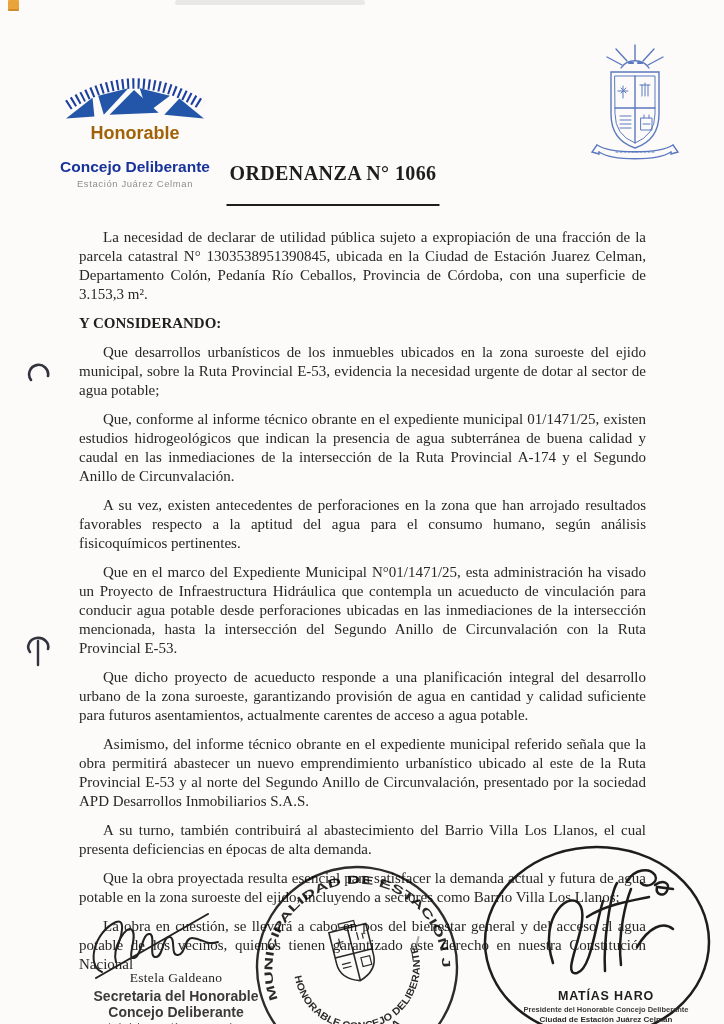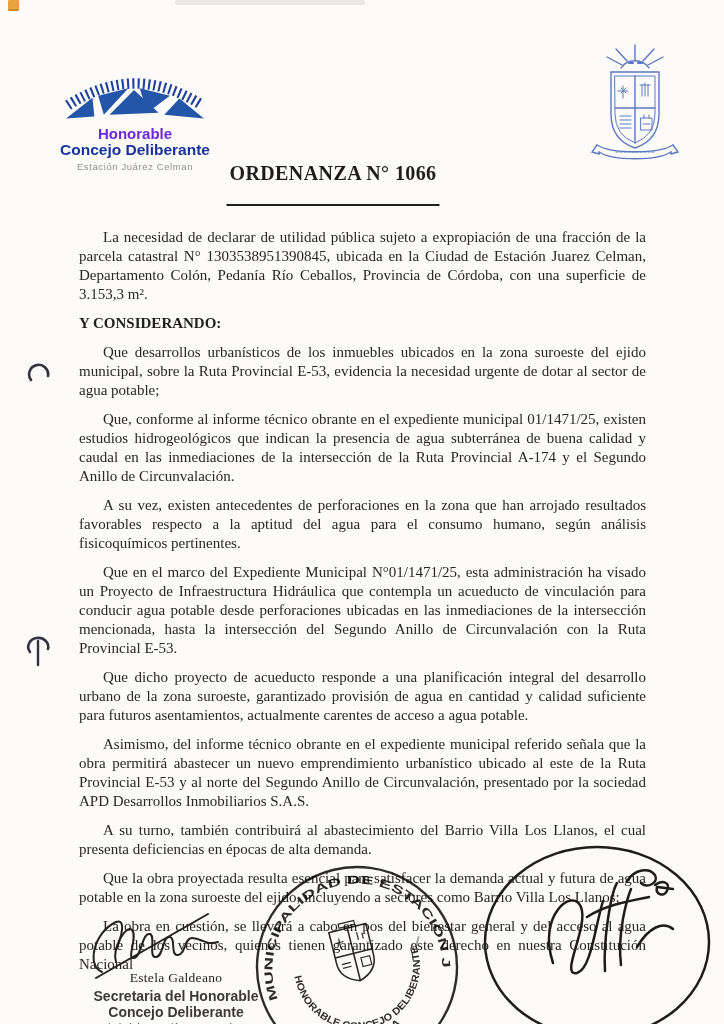--- a/index.html
+++ b/index.html
@@ -14,23 +14,23 @@
   .top-smudge { position:absolute; left:175px; top:0; width:190px; height:5px;
     background:#d9d9d9; opacity:.55; border-radius:3px; }
   
   .hole { position:absolute; }
   .hole-1 { left:27px; top:358px; }
   .hole-2 { left:25px; top:632px; }
   
   .logo { position:absolute; left:46px; top:58px; width:178px; text-align:center; }
   .logo svg { display:block; margin:0 auto; }
   .logo-line1 { font-family:"Liberation Sans", sans-serif; font-weight:700;
-    font-size:15px; color:#6d28d9; line-height:15px; }
+    font-size:18px; color:#a16207; line-height:15px; }
   .logo-line2 { font-family:"Liberation Sans", sans-serif; font-weight:700;
-    font-size:15.5px; color:#17339b; line-height:17px; }
+    font-size:15.5px; color:#17339b; line-height:17px;margin-top:17px; }
   .logo-line3 { font-family:"Liberation Sans", sans-serif; font-size:9.5px;
     color:#8f8f8f; letter-spacing:.6px; margin-top:3px; }
   
   .arms { position:absolute; left:585px; top:42px; }
   
   .title { position:absolute; left:333px; top:162px; transform:translateX(-50%);
     font-size:20px; font-weight:700; letter-spacing:.4px; white-space:nowrap;
     border-bottom:2px solid #1d1d1d; padding:0 3px 19px; color:#1d1d1d; z-index:1; }
   
   .content { position:absolute; left:79px; top:228px; width:567px;
@@ -138,21 +138,21 @@
 
   <div class="title">ORDENANZA N° 1066</div>
 
   <div class="content">
     <p>La necesidad de declarar de utilidad pública sujeto a expropiación de una fracción de la parcela catastral N° 1303538951390845, ubicada en la Ciudad de Estación Juarez Celman, Departamento Colón, Pedanía Río Ceballos, Provincia de Córdoba, con una superficie de 3.153,3 m².</p>
     <h2 class="considerando">Y CONSIDERANDO:</h2>
     <p>Que desarrollos urbanísticos de los inmuebles ubicados en la zona suroeste del ejido municipal, sobre la Ruta Provincial E-53, evidencia la necesidad urgente de dotar al sector de agua potable;</p>
     <p>Que, conforme al informe técnico obrante en el expediente municipal 01/1471/25, existen estudios hidrogeológicos que indican la presencia de agua subterránea de buena calidad y caudal en las inmediaciones de la intersección de la Ruta Provincial A-174 y el Segundo Anillo de Circunvalación.</p>
     <p>A su vez, existen antecedentes de perforaciones en la zona que han arrojado resultados favorables respecto a la aptitud del agua para el consumo humano, según análisis fisicoquímicos pertinentes.</p>
     <p>Que en el marco del Expediente Municipal N°01/1471/25, esta administración ha visado un Proyecto de Infraestructura Hidráulica que contempla un acueducto de vinculación para conducir agua potable desde perforaciones ubicadas en las inmediaciones de la intersección mencionada, hasta la intersección del Segundo Anillo de Circunvalación con la Ruta Provincial E-53.</p>
-    <p>Que dicho proyecto de acueducto responde a una planificación integral del desarrollo urbano de la zona suroeste, garantizado provisión de agua en cantidad y calidad suficiente para futuros asentamientos, actualmente carentes de acceso a agua potable.</p>
+    <p>Que dicho proyecto de acueducto responde a una planificación integral del desarrollo urbano de la zona suroeste, garantizando provisión de agua en cantidad y calidad suficiente para futuros asentamientos, actualmente carentes de acceso a agua potable.</p>
     <p>Asimismo, del informe técnico obrante en el expediente municipal referido señala que la obra permitirá abastecer un nuevo emprendimiento urbanístico ubicado al este de la Ruta Provincial E-53 y al norte del Segundo Anillo de Circunvalación, presentado por la sociedad APD Desarrollos Inmobiliarios S.A.S.</p>
     <p>A su turno, también contribuirá al abastecimiento del Barrio Villa Los Llanos, el cual presenta deficiencias en épocas de alta demanda.</p>
     <p>Que la obra proyectada resulta esencial para satisfacer la demanda actual y futura de agua potable en la zona suroeste del ejido, incluyendo a sectores como Barrio Villa Los Llanos;</p>
     <p>La obra en cuestión, se llevará a cabo en pos del bienestar general y del acceso al agua potable de los vecinos, quienes tienen garantizado este derecho en nuestra Constitución Nacional</p>
   </div>
 
   <div class="pen-mark"></div>
 
   <svg class="stamp" viewBox="-114 -114 228 228">
     <g transform="rotate(-14)">
@@ -193,15 +193,20 @@
         <ellipse cx="120" cy="99" rx="112" ry="95"></ellipse>
         <path d="M76,120 C60,72 96,44 104,64 C112,84 82,134 100,130 C114,126 118,84 126,58"></path>
         <path d="M128,128 C126,96 134,50 140,40"></path>
         <path d="M144,122 C140,90 150,56 154,46"></path>
         <path d="M110,74 C128,62 152,58 172,54"></path>
         <path d="M150,38 C158,26 172,24 178,32 C182,40 170,46 164,40"></path>
         <path d="M178,42 C186,36 194,40 190,48 C187,54 178,52 180,44 L196,46"></path>
         <path d="M160,104 C172,84 186,78 196,86"></path>
       </g>
     </svg>
+    <div class="sig-right-text">
+      <div class="sig-name-right">MATÍAS HARO</div>
+      <div class="sig-role">Presidente del Honorable Concejo Deliberante</div>
+      <div class="sig-city">Ciudad de Estación Juárez Celman</div>
+    </div>
   </div>
 
 </div>
 
 </body></html>

